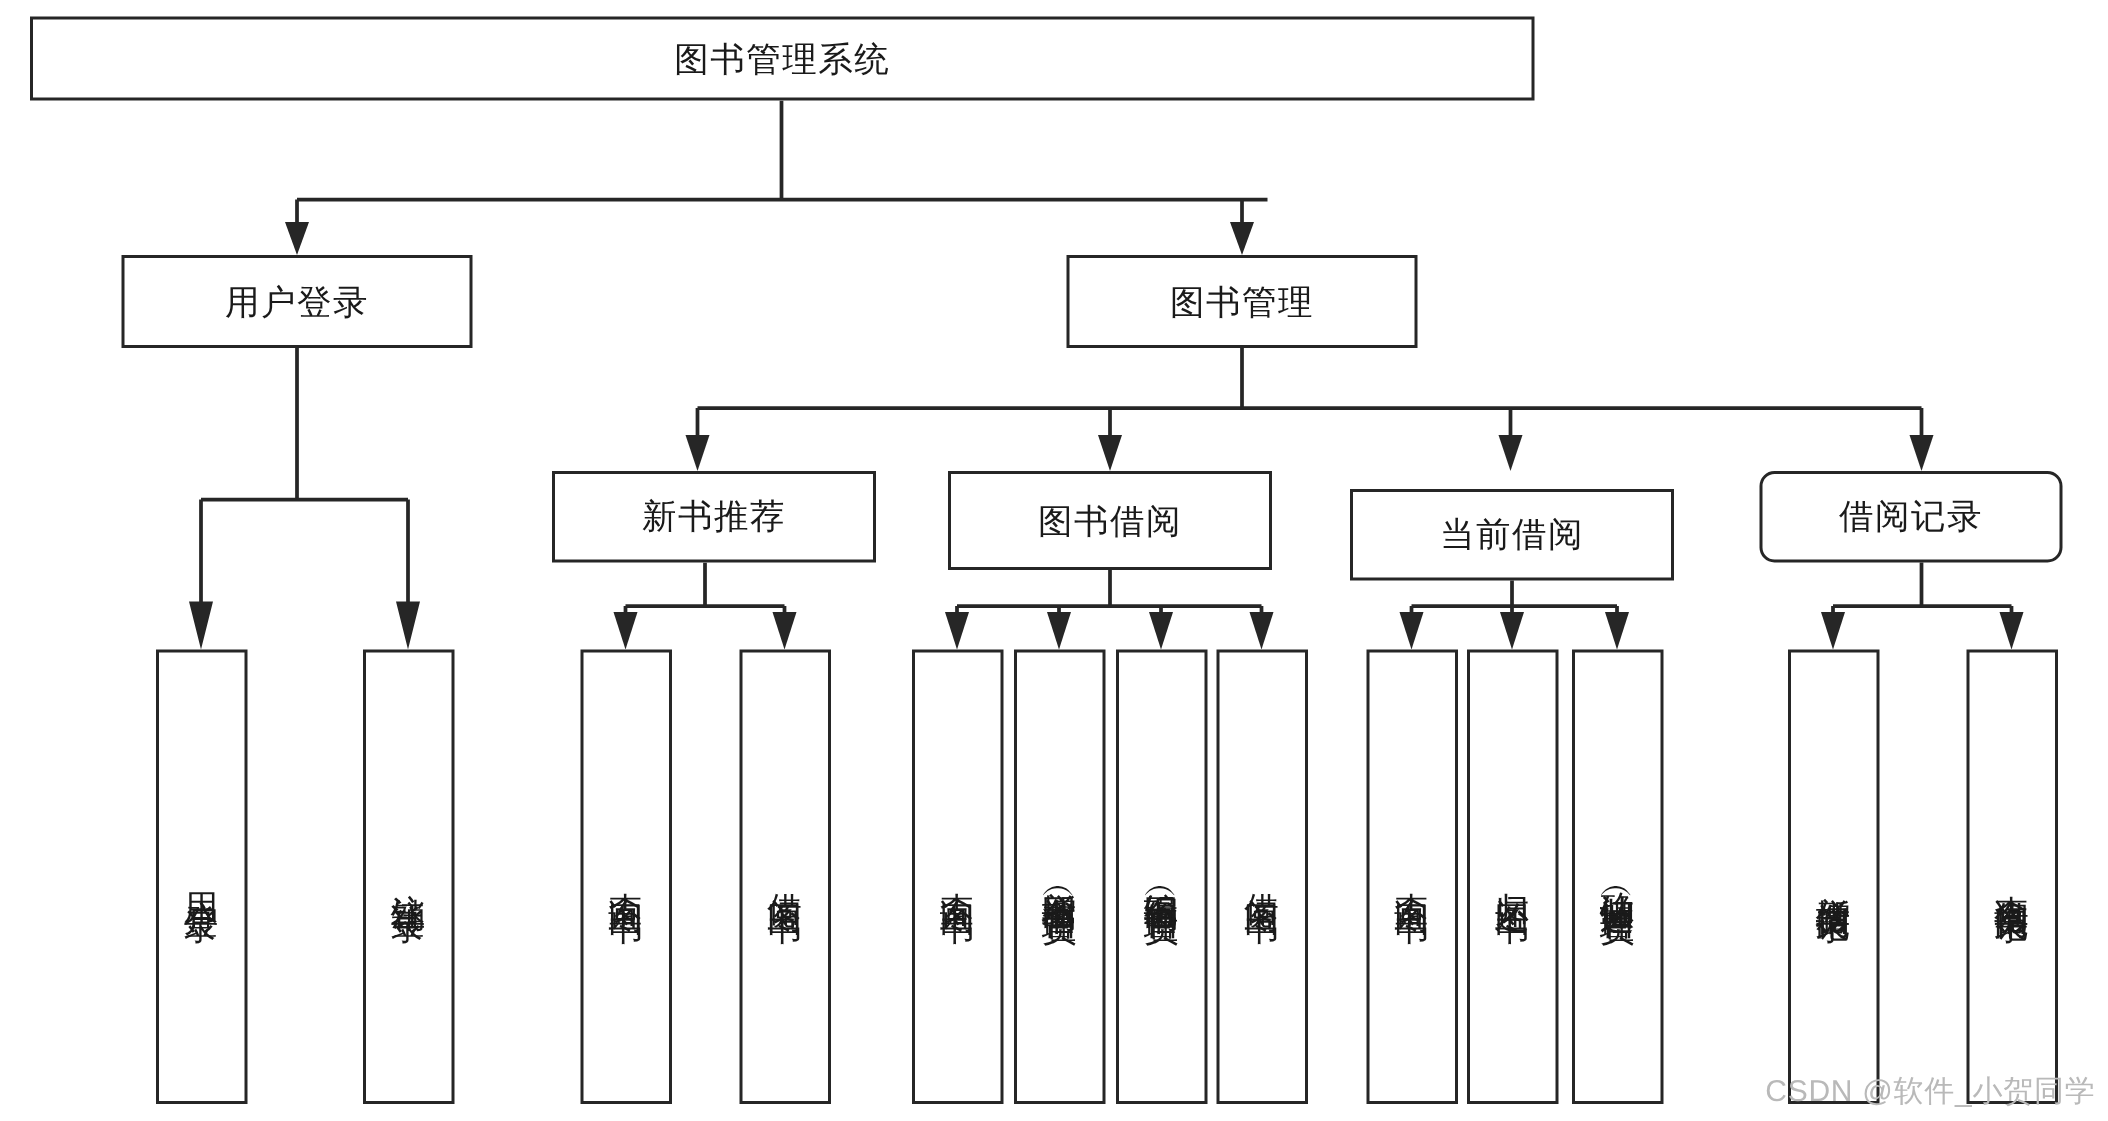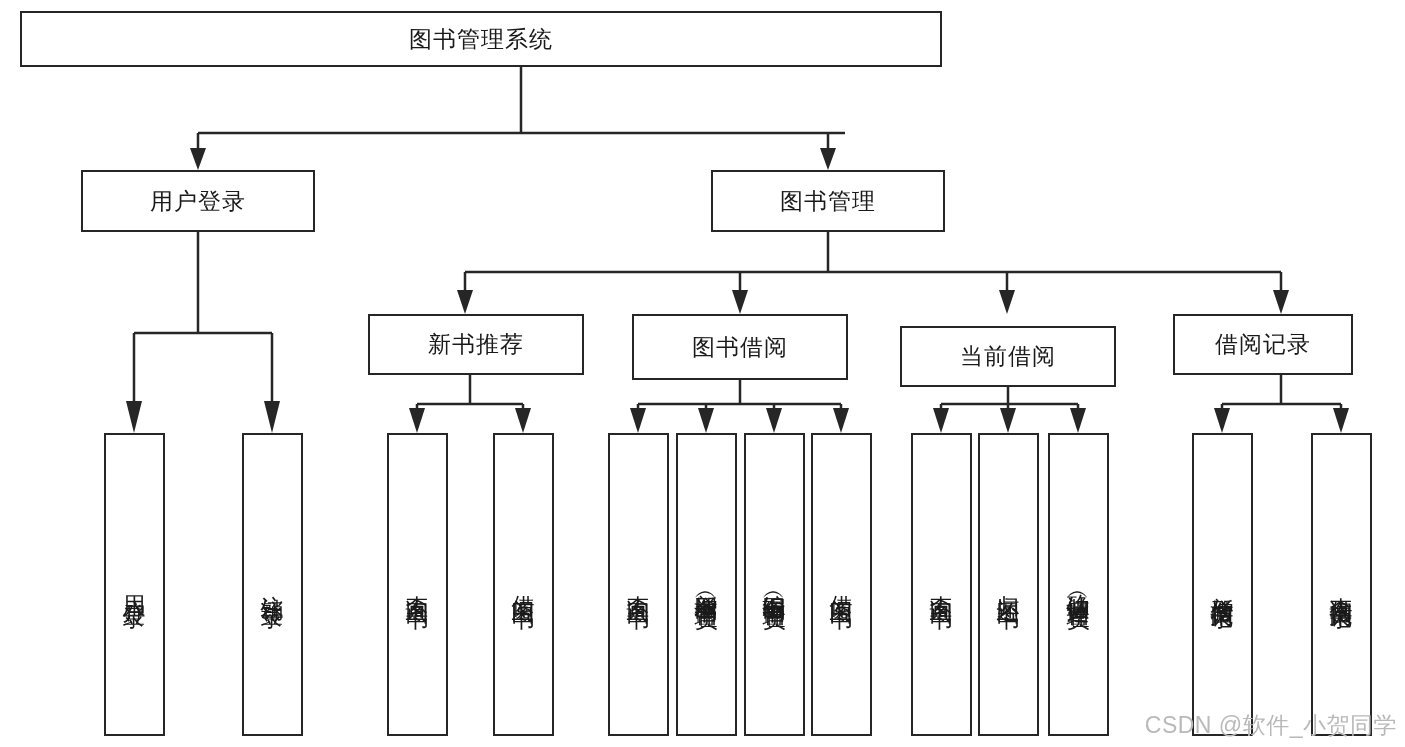--- a/index.html
+++ b/index.html
@@ -56,21 +56,21 @@
     stroke-width: 2.5;
     fill: none;
   }
   .arrowhead {
     fill: #262626;
   }
   #watermark {
     position: absolute;
     right: 8px;
     bottom: 6px;
-    font-size: 23px;
+    font-size: 20px;
     color: #b9b9b9;
     white-space: nowrap;
     letter-spacing: 0.5px;
   }
 </style>
 </head>
 <body>
 
 <div id="canvas">
 
@@ -129,41 +129,41 @@
     <polygon class="arrowhead" points="1070,408 1086,408 1078,433"></polygon>
 
     <path class="wire" d="M 1281 375 L 1281 404"></path>
     <path class="wire" d="M 1222 404 L 1341 404"></path>
     <path class="wire" d="M 1222 404 L 1222 410"></path>
     <path class="wire" d="M 1341 404 L 1341 410"></path>
     <polygon class="arrowhead" points="1214,408 1230,408 1222,433"></polygon>
     <polygon class="arrowhead" points="1333,408 1349,408 1341,433"></polygon>
   </svg>
 
-  <div class="node h" style="left:20px; top:11px; width:922px; height:56px;">
+  <div class="node h" style="left:20px; top:11px; width:1003px; height:56px;">
     <span>图书管理系统</span>
   </div>
 
   <div class="node h" style="left:81px; top:170px; width:234px; height:62px;">
     <span>用户登录</span>
   </div>
   <div class="node h" style="left:711px; top:170px; width:234px; height:62px;">
     <span>图书管理</span>
   </div>
 
   <div class="node h" style="left:368px; top:314px; width:216px; height:61px;">
     <span>新书推荐</span>
   </div>
   <div class="node h" style="left:632px; top:314px; width:216px; height:66px;">
     <span>图书借阅</span>
   </div>
   <div class="node h" style="left:900px; top:326px; width:216px; height:61px;">
     <span>当前借阅</span>
   </div>
-  <div class="node h" style="left:1173px; top:314px; width:180px; height:61px;">
+  <div class="node h" style="left:1173px; top:314px; width:202px; height:61px;border-radius:10px;">
     <span>借阅记录</span>
   </div>
 
   <div class="node v" style="left:104px; top:433px; width:61px; height:303px;">
     <span>用户登录</span>
   </div>
   <div class="node v" style="left:242px; top:433px; width:61px; height:303px;">
     <span>注销登录</span>
   </div>
 

